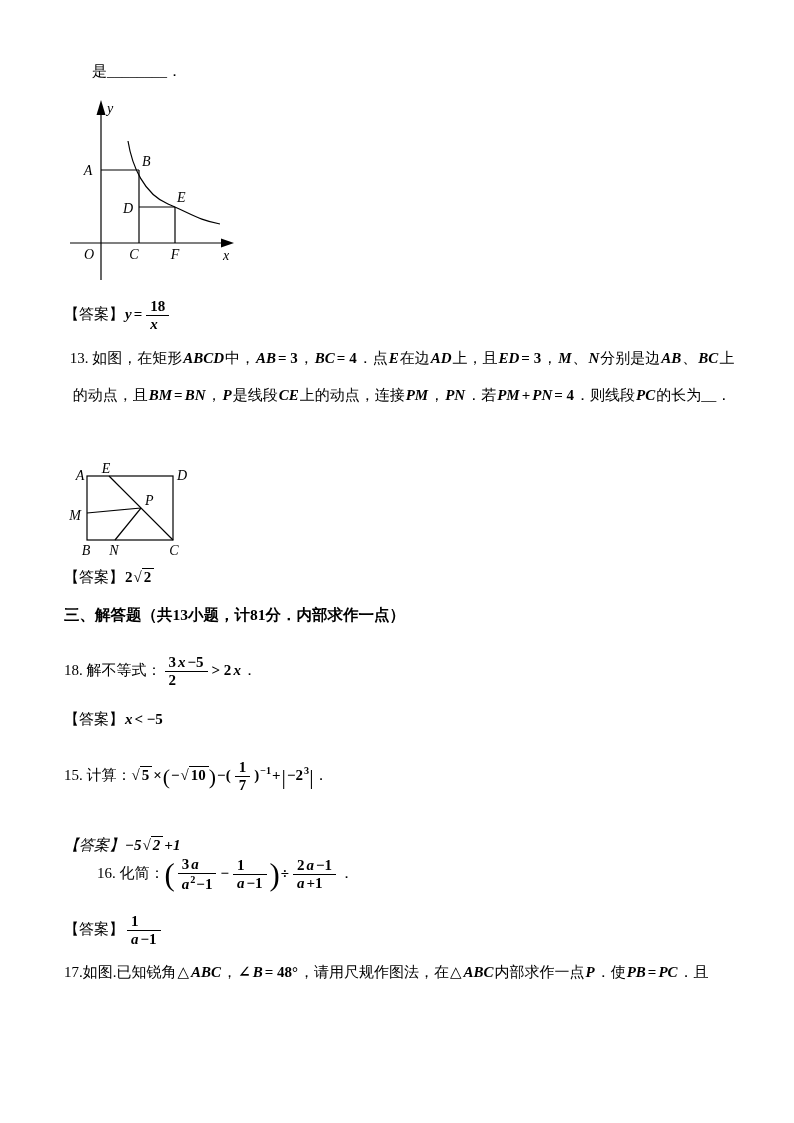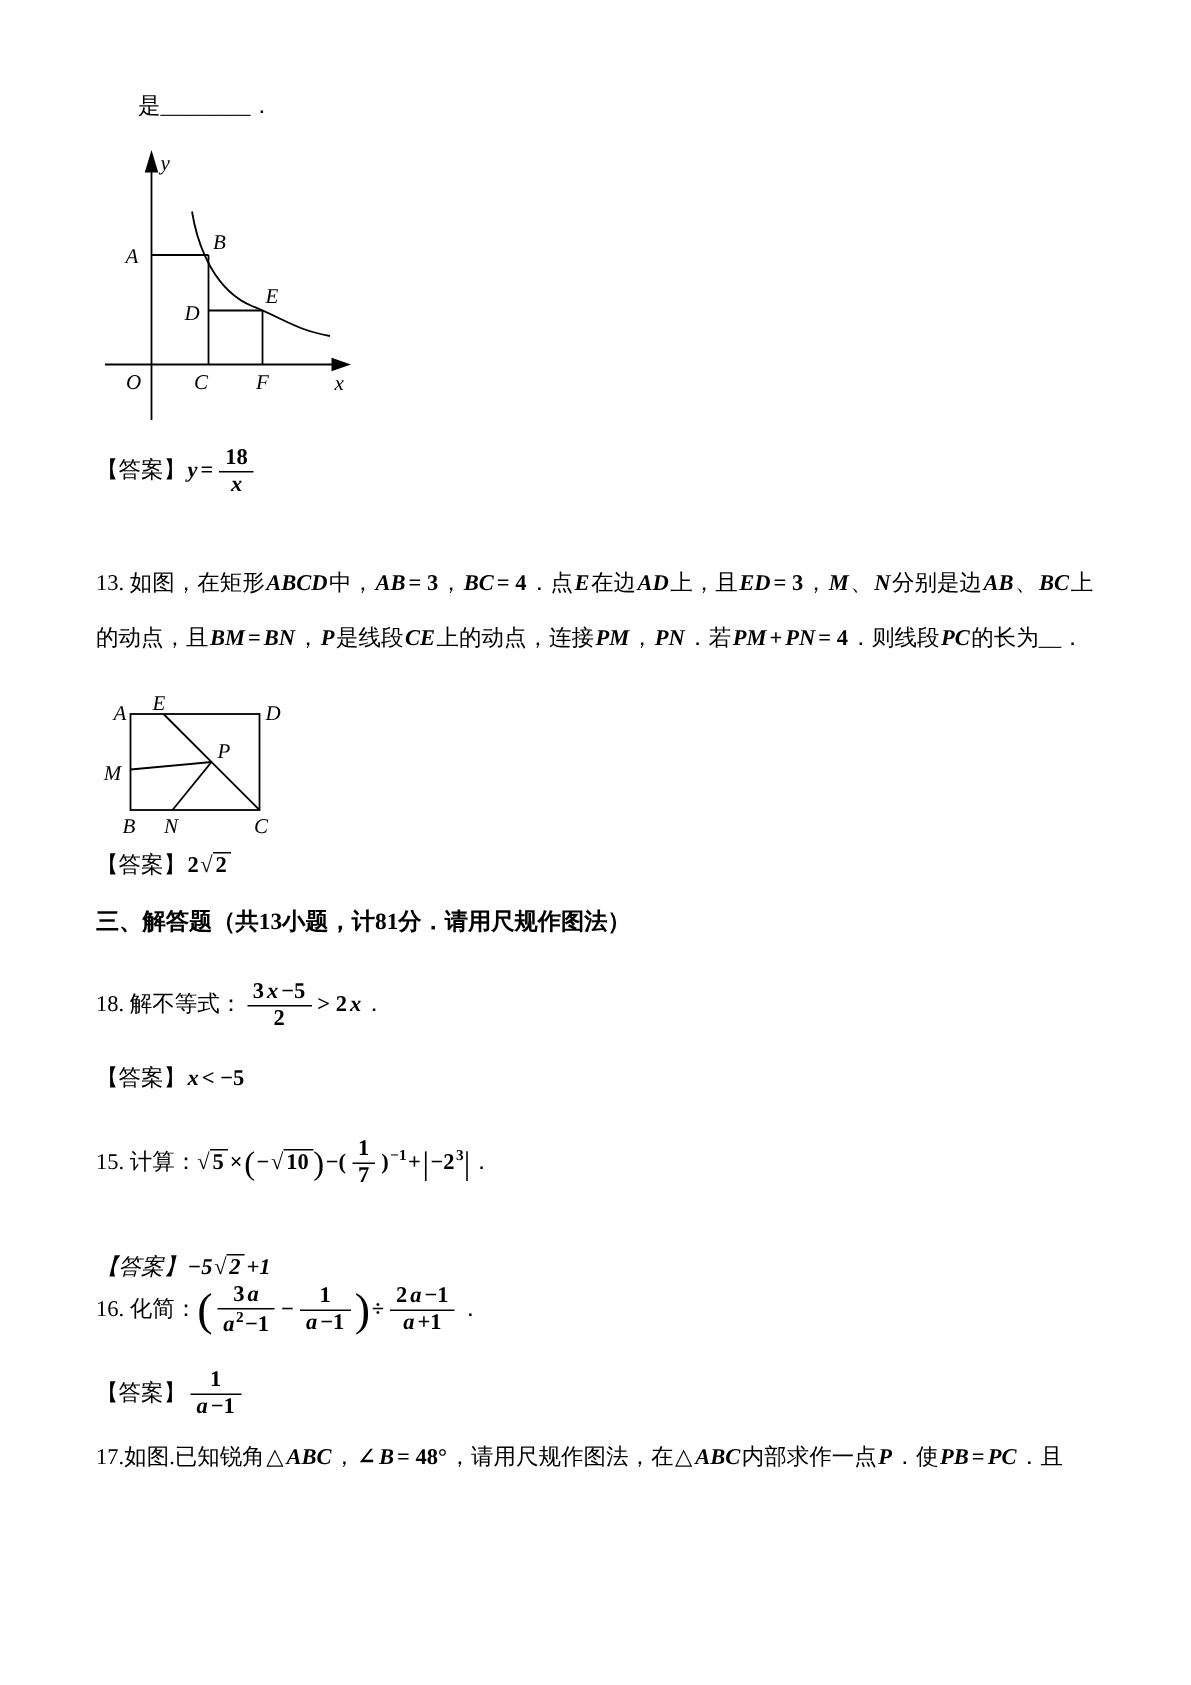--- a/index.html
+++ b/index.html
@@ -9,39 +9,39 @@
     position:relative;overflow:hidden;font-size:15px;
   }
   .blk{position:absolute;left:64px;}
   
   .mr{font-style:normal;font-weight:400;}
   .mx{font-weight:700;font-style:italic;margin:0 1px;}
   .mb{font-weight:700;margin:0 1px;}
   .mbig{font-size:1.45em;font-weight:400;vertical-align:middle;}
   .mbigger{font-size:2.05em;font-weight:400;vertical-align:middle;}
   .msup{font-size:0.68em;font-weight:700;}
-  .frac{display:inline-block;vertical-align:middle;text-align:center;margin:0 3px;line-height:1.15;}
+  .frac{display:inline-block;vertical-align:middle;text-align:left;margin:0 3px;line-height:1.15;}
   .fn,.fd{display:block;padding:0 3px;}
   .fd{border-top:1.6px solid #000;}
   .sqrt{display:inline-block;white-space:nowrap;}
   .rad{font-weight:700;}
   .rc{border-top:1.6px solid #000;padding:0 2px 0 1px;font-weight:700;}
   
   #intro{top:60px;line-height:22px;margin-left:28px;}
   #fig1{top:96px;left:60px;}
   #ans12{top:290px;line-height:48px;}
-  #q13{top:371px;width:676px;line-height:37px;}
+  #q13{top:340px;width:676px;line-height:37px;text-align:center;}
   #fig2{top:452px;left:58px;}
   #ans13{top:564px;line-height:26px;}
   #sec3{top:603px;line-height:24px;font-weight:700;font-size:15.5px;}
   #q14{top:644px;line-height:52px;}
   #ans14{top:706px;line-height:26px;}
   #q15{top:742px;line-height:58px;font-family:Liberation Serif, serif;}
   #ans15{top:831px;line-height:28px;font-style:italic;}
-  #q16{top:840px;line-height:66px;}
+  #q16{top:840px;line-height:66px;margin-left:33px;}
   #ans16{top:900px;line-height:58px;}
   #q17{top:932px;width:680px;line-height:26px;margin-top:27px;}
   svg text{font-family:"Liberation Serif","DejaVu Serif",serif;font-style:italic;font-size:14px;fill:#000;}
   svg line,svg path,svg rect{stroke:#000;stroke-width:1.2;fill:none;}
   svg polygon{fill:#000;stroke:none;}
 </style>
 </head>
 <body>
 
 <div class="blk" id="intro">是________．</div>
@@ -85,21 +85,21 @@
   <text x="87" y="53">P</text>
   <text x="28" y="103" text-anchor="middle">B</text>
   <text x="56" y="103" text-anchor="middle">N</text>
   <text x="116" y="103" text-anchor="middle">C</text>
 </svg>
 
 <div class="blk" id="ans13">
   <span>【答案】</span><span><span class="mb">2</span><span class="sqrt"><span class="rad">√</span><span class="rc"><span class="mb">2</span></span></span></span>
 </div>
 
-<div class="blk" id="sec3">三、解答题（共13小题，计81分．请用尺规作图法）</div>
+<div class="blk" id="sec3">三、解答题（共13小题，计81分．内部求作一点）</div>
 
 <div class="blk" id="q14"><span class="mr">18. 解不等式：</span><span class="frac"><span class="fn"><span class="mb">3</span><span class="mx">x</span><span class="mb">−5</span></span><span class="fd"><span class="mb">2</span></span></span><span class="mb">&gt; 2</span><span class="mx">x</span><span class="mr">．</span></div>
 
 <div class="blk" id="ans14">
   <span>【答案】</span><span><span class="mx">x</span><span class="mb">&lt; −5</span></span>
 </div>
 
 <div class="blk" id="q15"><span class="mr">15. 计算：</span><span class="sqrt"><span class="rad">√</span><span class="rc"><span class="mb">5</span></span></span><span class="mb">×</span><span class="mbig">(</span><span class="mb">−</span><span class="sqrt"><span class="rad">√</span><span class="rc"><span class="mb">10</span></span></span><span class="mbig">)</span><span class="mb">−(</span><span class="frac"><span class="fn"><span class="mb">1</span></span><span class="fd"><span class="mb">7</span></span></span><span class="mb">)</span><sup class="msup">−1</sup><span class="mb">+</span><span class="mbig">|</span><span class="mb">−2</span><sup class="msup">3</sup><span class="mbig">|</span><span class="mr">．</span></div>
 
 <div class="blk" id="ans15">

